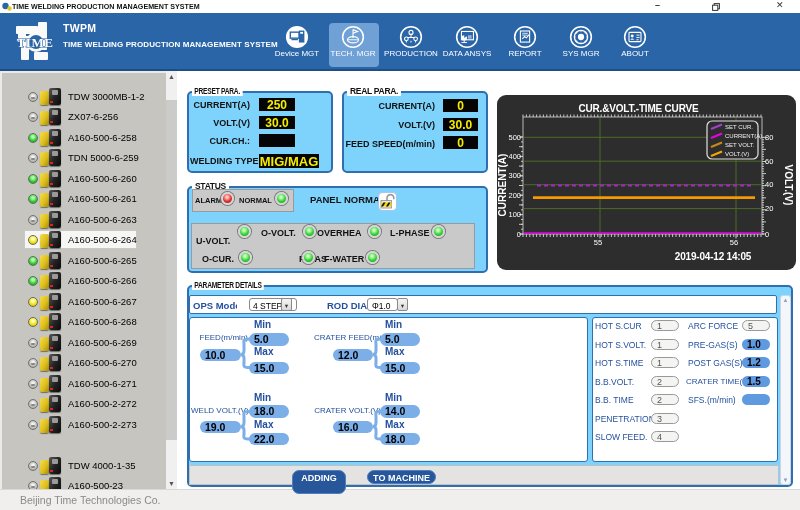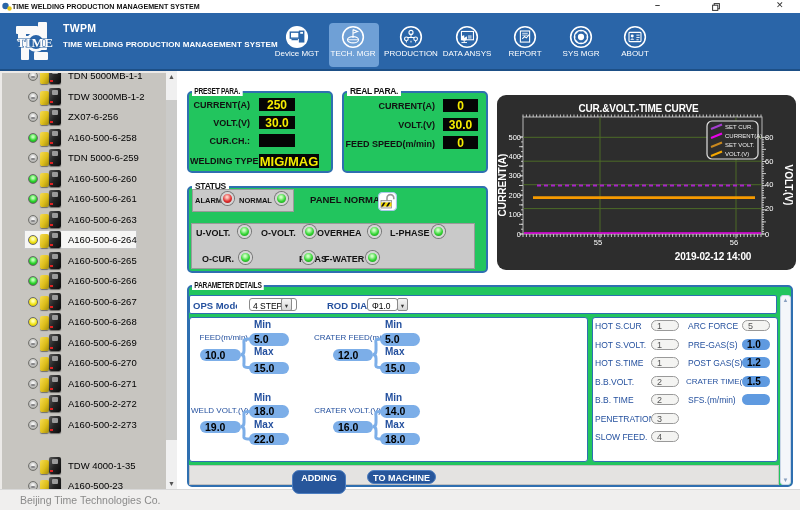--- a/index.html
+++ b/index.html
@@ -34,21 +34,21 @@
 .mic .b { position:absolute; left:9px; top:0px; width:12px; height:17px; border-radius:2px; background:linear-gradient(120deg,#5a5a5a 0%, #242424 50%, #0a0a0a 100%); box-shadow:0 1px 1px rgba(0,0,0,.45);}
 .mic .s { position:absolute; left:12px; top:2px; width:6px; height:5px; background:#9a9a9a; border-radius:1px;}
 .mic .r { position:absolute; left:10px; top:13px; width:3px; height:2px; background:#d22;}
 #sscroll { position:absolute; left:166px; top:71px; width:11px; height:418px; background:#f0f0f0; }
 #sscroll .thumb { position:absolute; left:0px; top:29px; width:11px; height:340px; background:#cbcbc9; }
 #sscroll .ar { position:absolute; width:100%; text-align:center; font-size:7px; color:#555; }
 
 #botbar { position:absolute; left:0; top:489px; width:800px; height:21px; background:#f0efee; border-top:1px solid #d8d8d8;}
 #botbar .txt { position:absolute; left:20px; top:4px; font-size:10.5px; color:#8a8a8a; }
 
-.fs { position:absolute; border:2px solid #2f6fb0; border-radius:5px; background:#22c55e; }
+.fs { position:absolute; border:2px solid #2f6fb0; border-radius:5px; background:#7dd3fc; }
 .fs .leg { position:absolute; top:-7px; left:3px; background:#fff; padding:0 3px; font-size:8.5px; font-weight:bold; color:#111; white-space:nowrap; letter-spacing:-0.3px;}
 .plbl { position:absolute; font-size:9px; font-weight:bold; color:#111; text-align:right; white-space:nowrap;}
 .pbox { position:absolute; background:#050505; color:#f6ec00; font-size:12px; font-weight:bold; text-align:center; }
 
 .gbox { position:absolute; background:#c9c9c9; border:1px solid #9a9a9a; }
 .slbl { position:absolute; font-size:9px; font-weight:bold; color:#111; white-space:nowrap;}
 .sled { position:absolute; width:13px; height:13px; border-radius:50%; background:radial-gradient(circle at 45% 35%, #c9ffc0 12%, #35d435 55%, #0e8c0e 100%); border:2px solid #d6d6d6; box-shadow:0 0 0 1px #777;}
 .sled.red { background:radial-gradient(circle at 45% 35%, #ffc9c0 12%, #e03030 55%, #8c0e0e 100%); }
 
 .nlbl { position:absolute; font-size:8.5px; color:#24509e; white-space:nowrap; }
@@ -167,30 +167,20 @@
       <circle cx="10" cy="12" r="1.6" fill="#fff"></circle>
         <path d="M8 16 a2.2 2.2 0 0 1 4 0 z" fill="#fff"></path>
       <path d="M14.5 11 h3.5 M14.5 13.5 h3.5 M14.5 16 h2.5" stroke="#fff" stroke-width="1"></path>
     </svg>
     <div class="lbl">ABOUT</div>
   </div>
 </div>
 <div id="hdr-sep"></div>
 
 <div id="sidebar">
-    <div class="row" style="top:-7.0px">
-      <div class="led gray"></div>
-      <div class="mic">
-        <div class="y"></div>
-        <div class="b"></div>
-        <div class="s"></div>
-        <div class="r"></div>
-      </div>
-      <div class="txt">TDN 5000MB-1-1</div>
-    </div>
     <div class="row" style="top:13.5px">
       <div class="led gray"></div>
       <div class="mic">
         <div class="y"></div>
         <div class="b"></div>
         <div class="s"></div>
         <div class="r"></div>
       </div>
       <div class="txt">TDW 3000MB-1-2</div>
     </div>
@@ -415,21 +405,21 @@
   <div class="sled" style="left:86px; top:4px;"></div>
   <div class="slbl" style="left:121px; top:6px; font-size:9.5px;">PANEL NORMAL</div>
   <svg class="abs" style="left:189px; top:4px;" width="19" height="19" viewBox="0 0 19 19">
     <rect x="0.5" y="0.5" width="18" height="18" rx="4" fill="#fff" stroke="#a9c7e8" stroke-width="1.2"></rect>
     <path d="M9 9 v-3 a3.4 3.4 0 0 1 6.8 0 v1.2" fill="none" stroke="#9a9a9a" stroke-width="1.6"></path>
     <rect x="3" y="8.5" width="10.5" height="7.5" fill="#e8e8e8" stroke="#8a8a8a" stroke-width="0.8"></rect>
     <rect x="3" y="10.5" width="10.5" height="4" fill="#f2d800"></rect>
     <path d="M3 14.5 l2.5 -4 h2 l-2.5 4 z M8 14.5 l2.5 -4 h2 l-2.5 4 z" fill="#111"></path>
   </svg>
   <div class="gbox" style="left:2px; top:35px; width:284px; height:46px;"></div>
-  <div class="slbl" style="left:7px;  top:40px;">U-VOLT.</div>  
+  <div class="slbl" style="left:7px;  top:48px;">U-VOLT.</div>  
     <div class="sled" style="left:49px; top:36.5px;"></div>
   <div class="slbl" style="left:72px; top:40px;">O-VOLT.</div>  
     <div class="sled" style="left:114px; top:36.5px;"></div>
   <div class="slbl" style="left:128px;top:40px;">OVERHEA</div>  
     <div class="sled" style="left:179px; top:36.5px;"></div>
   <div class="slbl" style="left:201px;top:40px;">L-PHASE</div>  
     <div class="sled" style="left:243px; top:36.5px;"></div>
   <div class="slbl" style="left:13px; top:66px;">O-CUR.</div>   
     <div class="sled" style="left:50px; top:62.5px;"></div>
   <div class="slbl" style="left:82px; top:66px;padding-left:28px;">F-GAS</div>    
@@ -566,14 +556,14 @@
       <path d="M214 52 L225 47.5" stroke="#c8881e"></path>
       <path d="M214 61 L225 56.5" stroke="#f5a800"></path>
     </g>
     <g font-family="Liberation Sans" font-size="6" fill="#f0f0f0">
       <text x="228" y="34">SET CUR.</text>
       <text x="228" y="43">CURRENT(A)</text>
       <text x="228" y="52">SET VOLT.</text>
       <text x="228" y="61">VOLT.(V)</text>
     </g>
   </svg>
-  <div class="date">2019-02-12 14:00</div>
+  <div class="date">2019-04-12 14:05</div>
 </div>
 
 </body></html>

